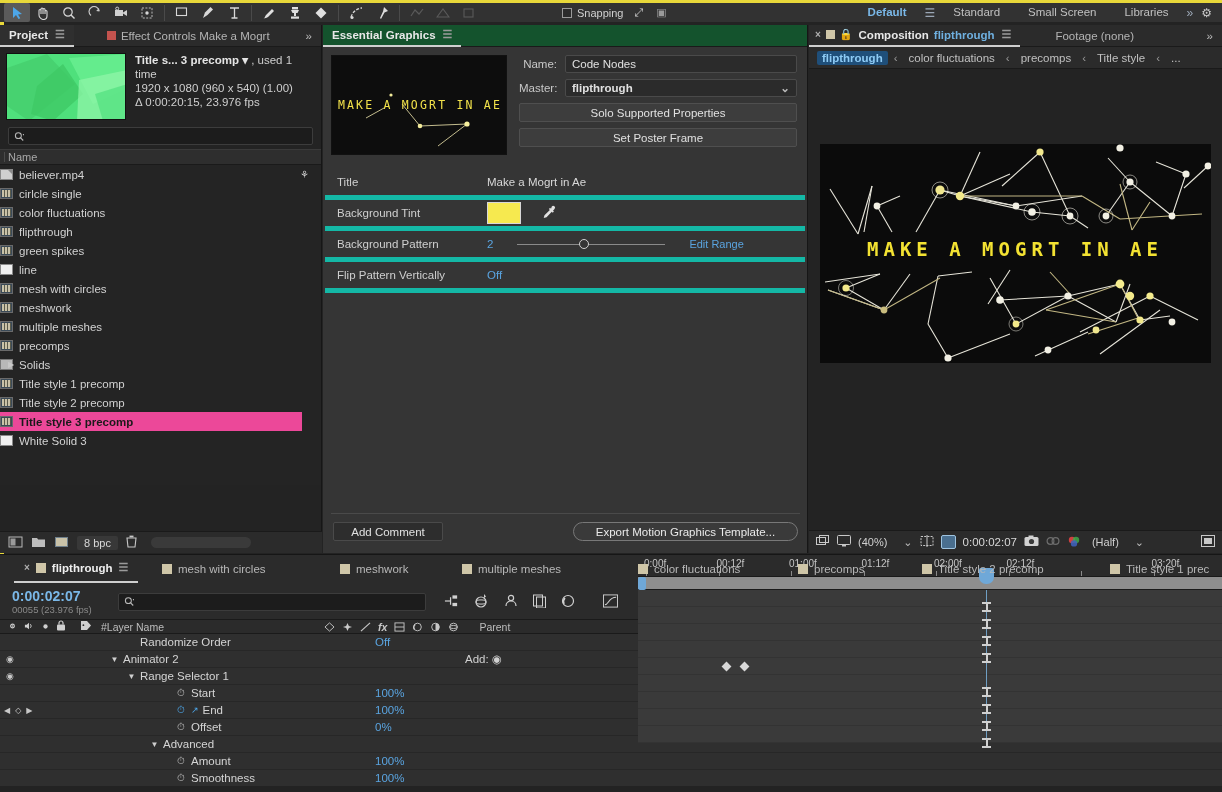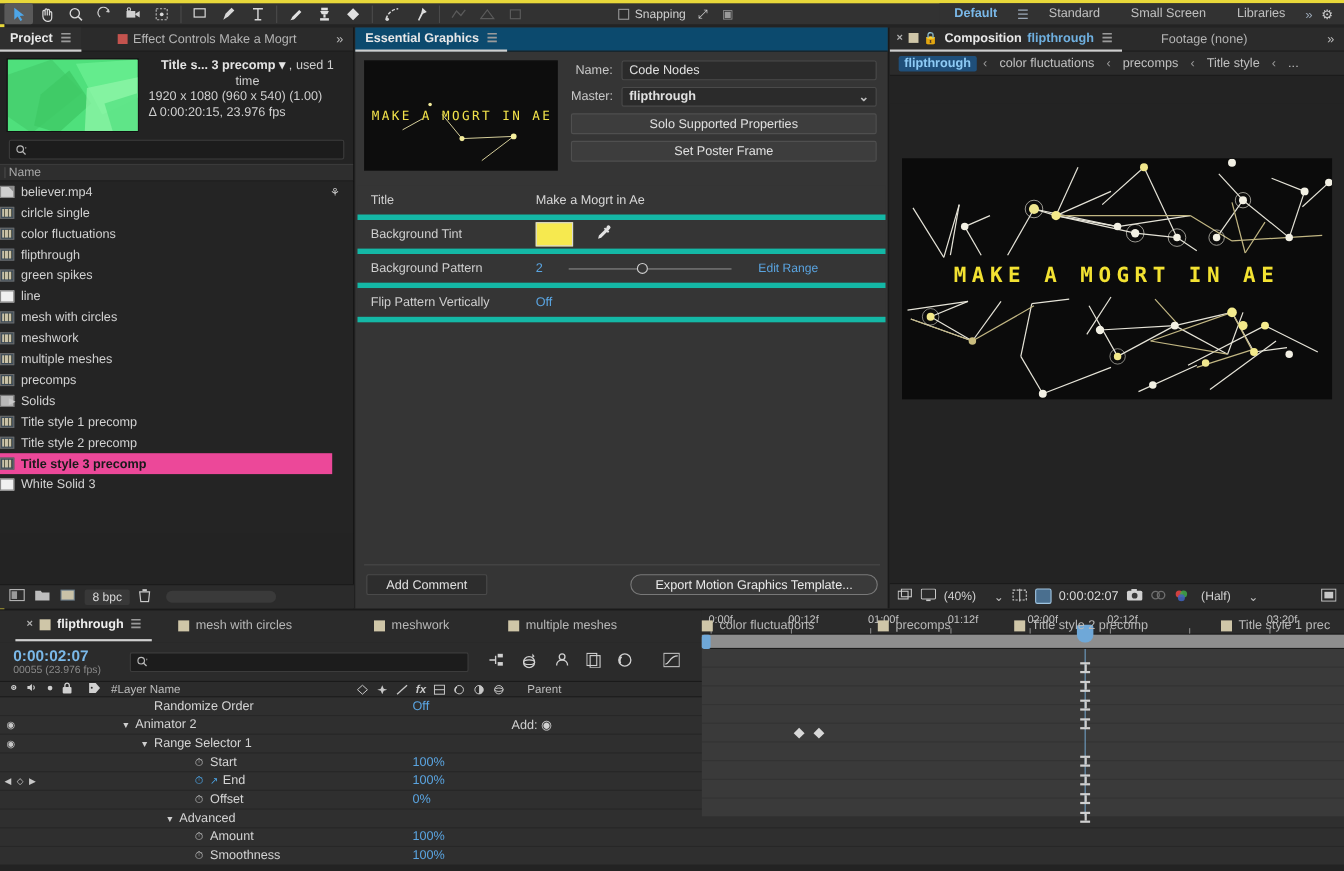--- a/index.html
+++ b/index.html
@@ -54,21 +54,21 @@
   .sq { width: 9px; height: 9px; display: inline-block; }
 
   
   #project { left: 0; top: 25px; width: 322px; height: 528px; background: #232323;
              border-right: 1px solid #161616; }
   .proj-head { display: flex; padding: 6px 6px 4px 6px; height: 74px; }
   .proj-thumb { width: 120px; height: 67px; border: 1px solid #111; flex: 0 0 auto;
                 background: linear-gradient(120deg,#3ddc72 0%, #57e878 30%, #9bf3a4 55%, #5fe98a 75%, #35d46c 100%);
                 position: relative; overflow: hidden; }
   .proj-meta { padding-left: 9px; line-height: 14px; font-size: 11.5px; }
-  .proj-meta .t1 { color: #e4e4e4; font-weight: bold; text-align: center; }
+  .proj-meta .t1 { color: #e4e4e4; font-weight: bold; }
   .proj-meta .t1 .dim { font-weight: normal; color: #cfcfcf; }
   .proj-meta .t2, .proj-meta .t3 { color: #cfcfcf; }
   .proj-search {
     margin: 6px 8px 4px 8px; height: 18px; background: #1c1c1c; border: 1px solid #3c3c3c;
     border-radius: 2px; display: flex; align-items: center; padding: 0 5px; gap: 4px;
   }
   .proj-search input {
     background: transparent; border: 0; outline: 0; color: #cfcfcf;
     font-family: "Liberation Sans", sans-serif; font-size: 11px; width: 100%;
   }
@@ -96,21 +96,21 @@
   .proj-foot {
     position: absolute; left: 0; bottom: 0; width: 322px; height: 22px; background: #2b2b2b;
     border-top: 1px solid #1a1a1a; display: flex; align-items: center; gap: 8px; padding: 0 8px;
   }
   .bpc { background: #383838; border-radius: 2px; padding: 1px 7px; color: #d8d8d8; font-size: 11px; }
   .pillbar { width: 100px; height: 11px; background: #3a3a3a; border-radius: 6px; margin-left: 6px; }
 
   
   #egp { left: 323px; top: 25px; width: 485px; height: 528px; background: #353535;
          border-right: 1px solid #161616; }
-  #egp .panel-tabs { background: #0c4a6e; }
+  #egp .panel-tabs { background: #14532d; }
   .eg-top { display: flex; padding: 8px 10px 6px 8px; }
   .eg-thumb { width: 176px; height: 100px; background: #0d0d0d; border: 1px solid #111; position: relative; overflow: hidden; }
   .eg-fields { flex: 1; padding-left: 12px; }
   .eg-row { display: flex; align-items: center; margin-bottom: 6px; }
   .eg-lab { width: 46px; text-align: right; padding-right: 8px; color: #c8c8c8; font-size: 11.5px; }
   .eg-input {
     flex: 1; height: 18px; background: #2b2b2b; border: 1px solid #4a4a4a; border-radius: 2px;
     color: #e0e0e0; font-size: 11.5px; padding: 0 6px; display: flex; align-items: center;
     font-family: "Liberation Sans", sans-serif;
   }

